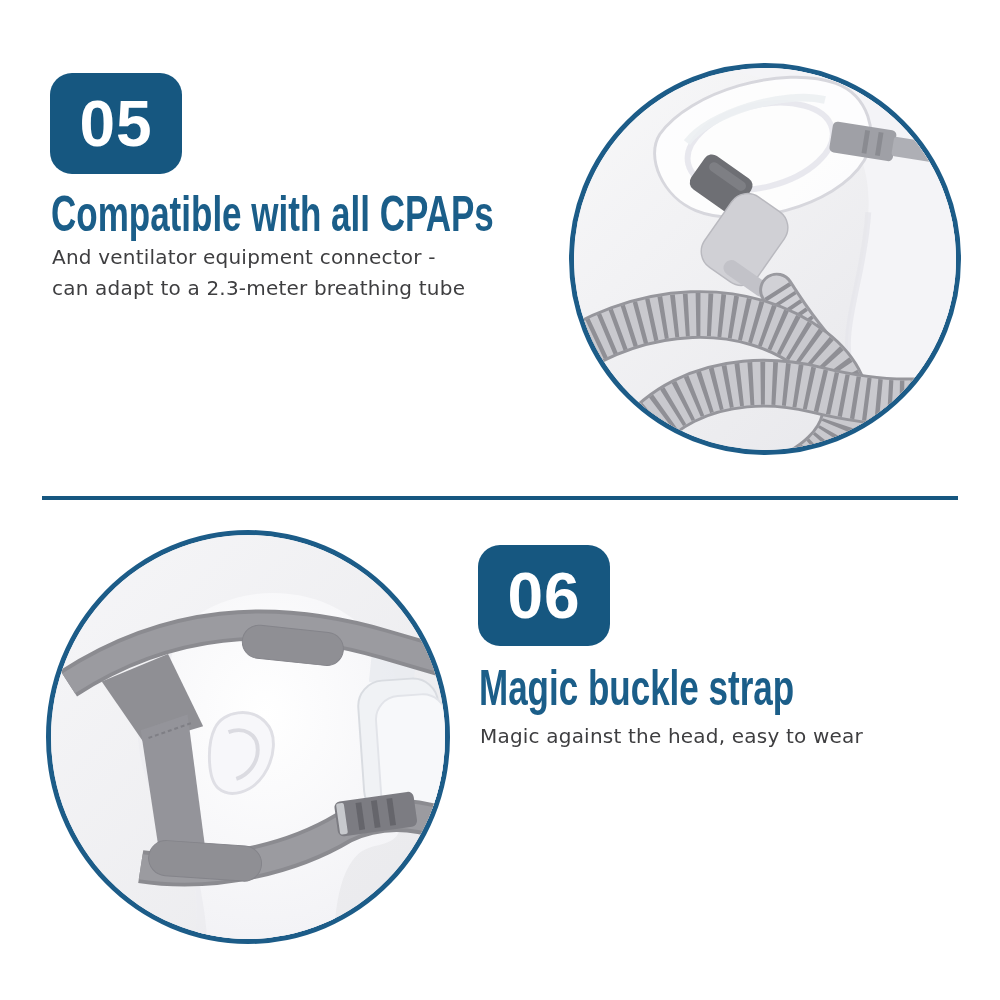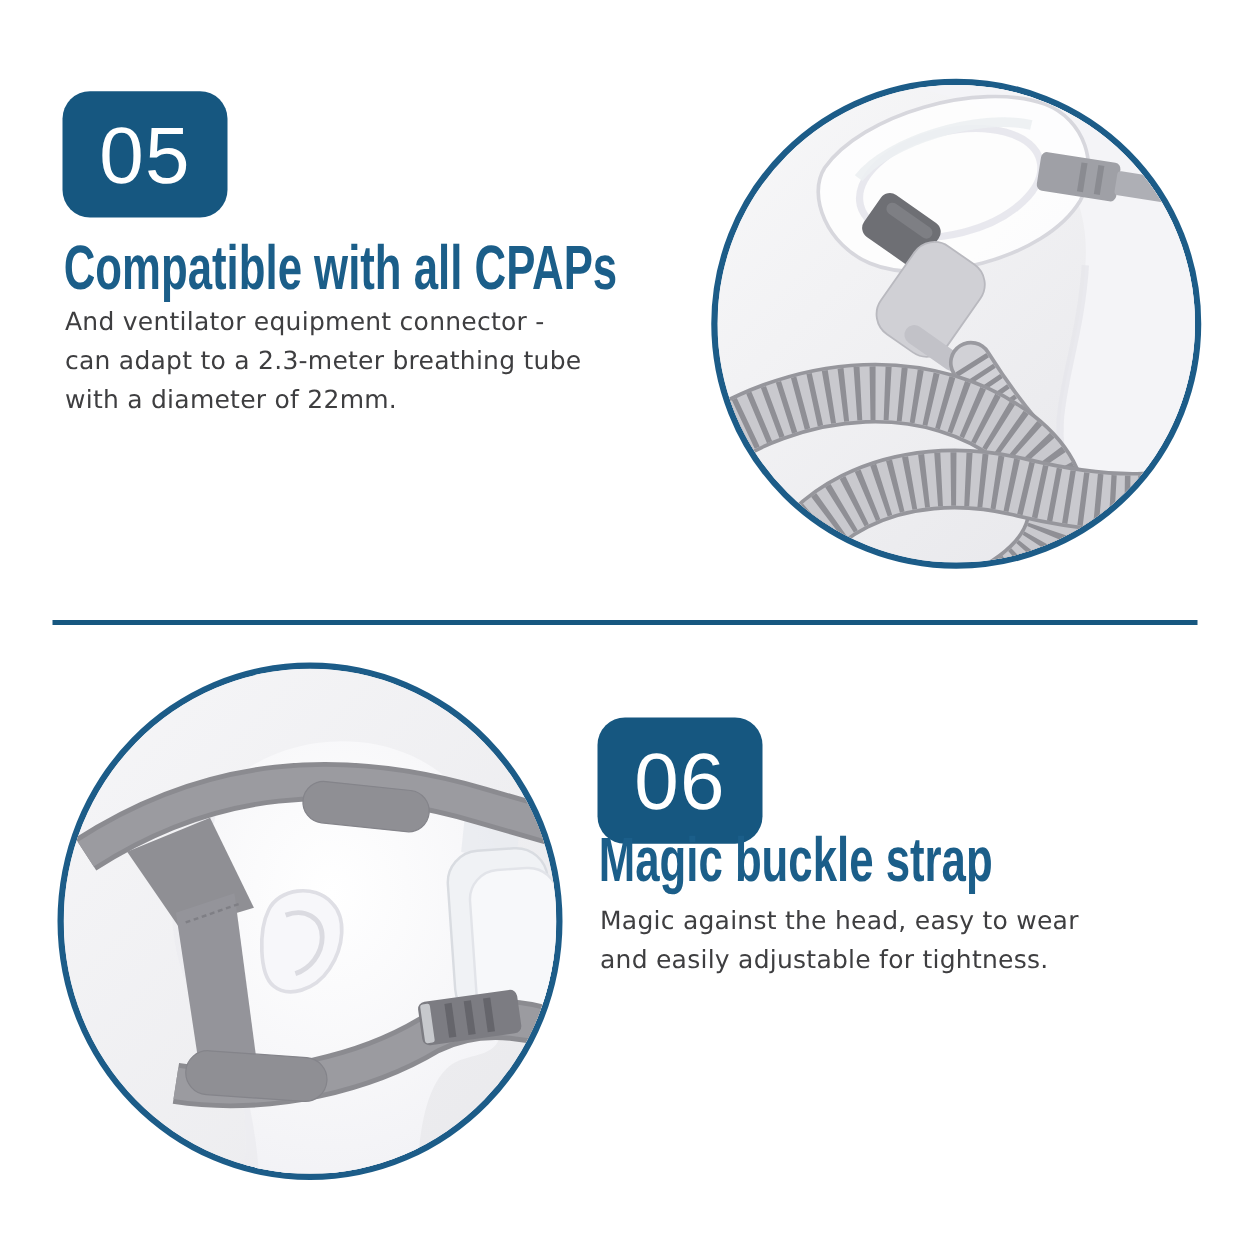--- a/index.html
+++ b/index.html
@@ -4,24 +4,24 @@
 <style>
   html,body{margin:0;padding:0;background:#ffffff;}
   .canvas{
     position:relative;width:1000px;height:1000px;background:#ffffff;overflow:hidden;
     font-family:"DejaVu Sans",sans-serif;
   }
   .badge{
     position:absolute;width:132px;height:101px;border-radius:22px;
     background:var(--accent-blue,#165780);color:#ffffff;
     display:flex;align-items:center;justify-content:center;
-    font-family:"Liberation Sans",sans-serif;font-weight:400;font-size:64px;letter-spacing:1px;
+    font-family:"Liberation Sans",sans-serif;font-weight:700;font-size:64px;letter-spacing:1px;
   }
   .badge-05{left:50px;top:73px;}
-  .badge-06{left:478px;top:574px;}
+  .badge-06{left:478px;top:545px;}
   .heading{
     position:absolute;margin:0;color:var(--heading-blue,#1b5e89);
     font-family:"Liberation Sans",sans-serif;font-weight:700;font-size:50px;line-height:1;
     white-space:nowrap;transform:scaleX(0.70);transform-origin:left top;letter-spacing:0;
   }
   .heading-05{left:51px;top:189px;}
   .heading-06{left:479px;top:663px;}
   .body-text{
     position:absolute;color:var(--body-text,#3e3e40);
     font-size:20px;line-height:31px;letter-spacing:0.2px;
@@ -44,21 +44,20 @@
 <body>
 
 <div class="canvas">
 
   <section>
     <div class="badge badge-05">05</div>
     <h2 class="heading heading-05">Compatible with all CPAPs</h2>
     <div class="body-text body-05">
       <div>And ventilator equipment connector -</div>
       <div>can adapt to a 2.3-meter breathing tube</div>
-      <div>with a diameter of 22mm.</div>
     </div>
 
     <div class="photo photo-tube">
       <svg viewBox="0 0 392 392" aria-hidden="true">
         <defs>
           <linearGradient id="bgT" x1="0" y1="0" x2="1" y2="1">
             <stop offset="0" stop-color="#f8f8f9"></stop>
               <stop offset="1" stop-color="#e6e6ea"></stop>
           </linearGradient>
         </defs>
@@ -155,17 +154,16 @@
             <rect x="346" y="272" width="6" height="28" fill="#65656b"></rect>
           </g>
         </g>
       </svg>
     </div>
 
     <div class="badge badge-06">06</div>
     <h2 class="heading heading-06">Magic buckle strap</h2>
     <div class="body-text body-06">
       <div>Magic against the head, easy to wear</div>
-      <div>and easily adjustable for tightness.</div>
     </div>
   </section>
 
 </div>
 
 </body></html>

